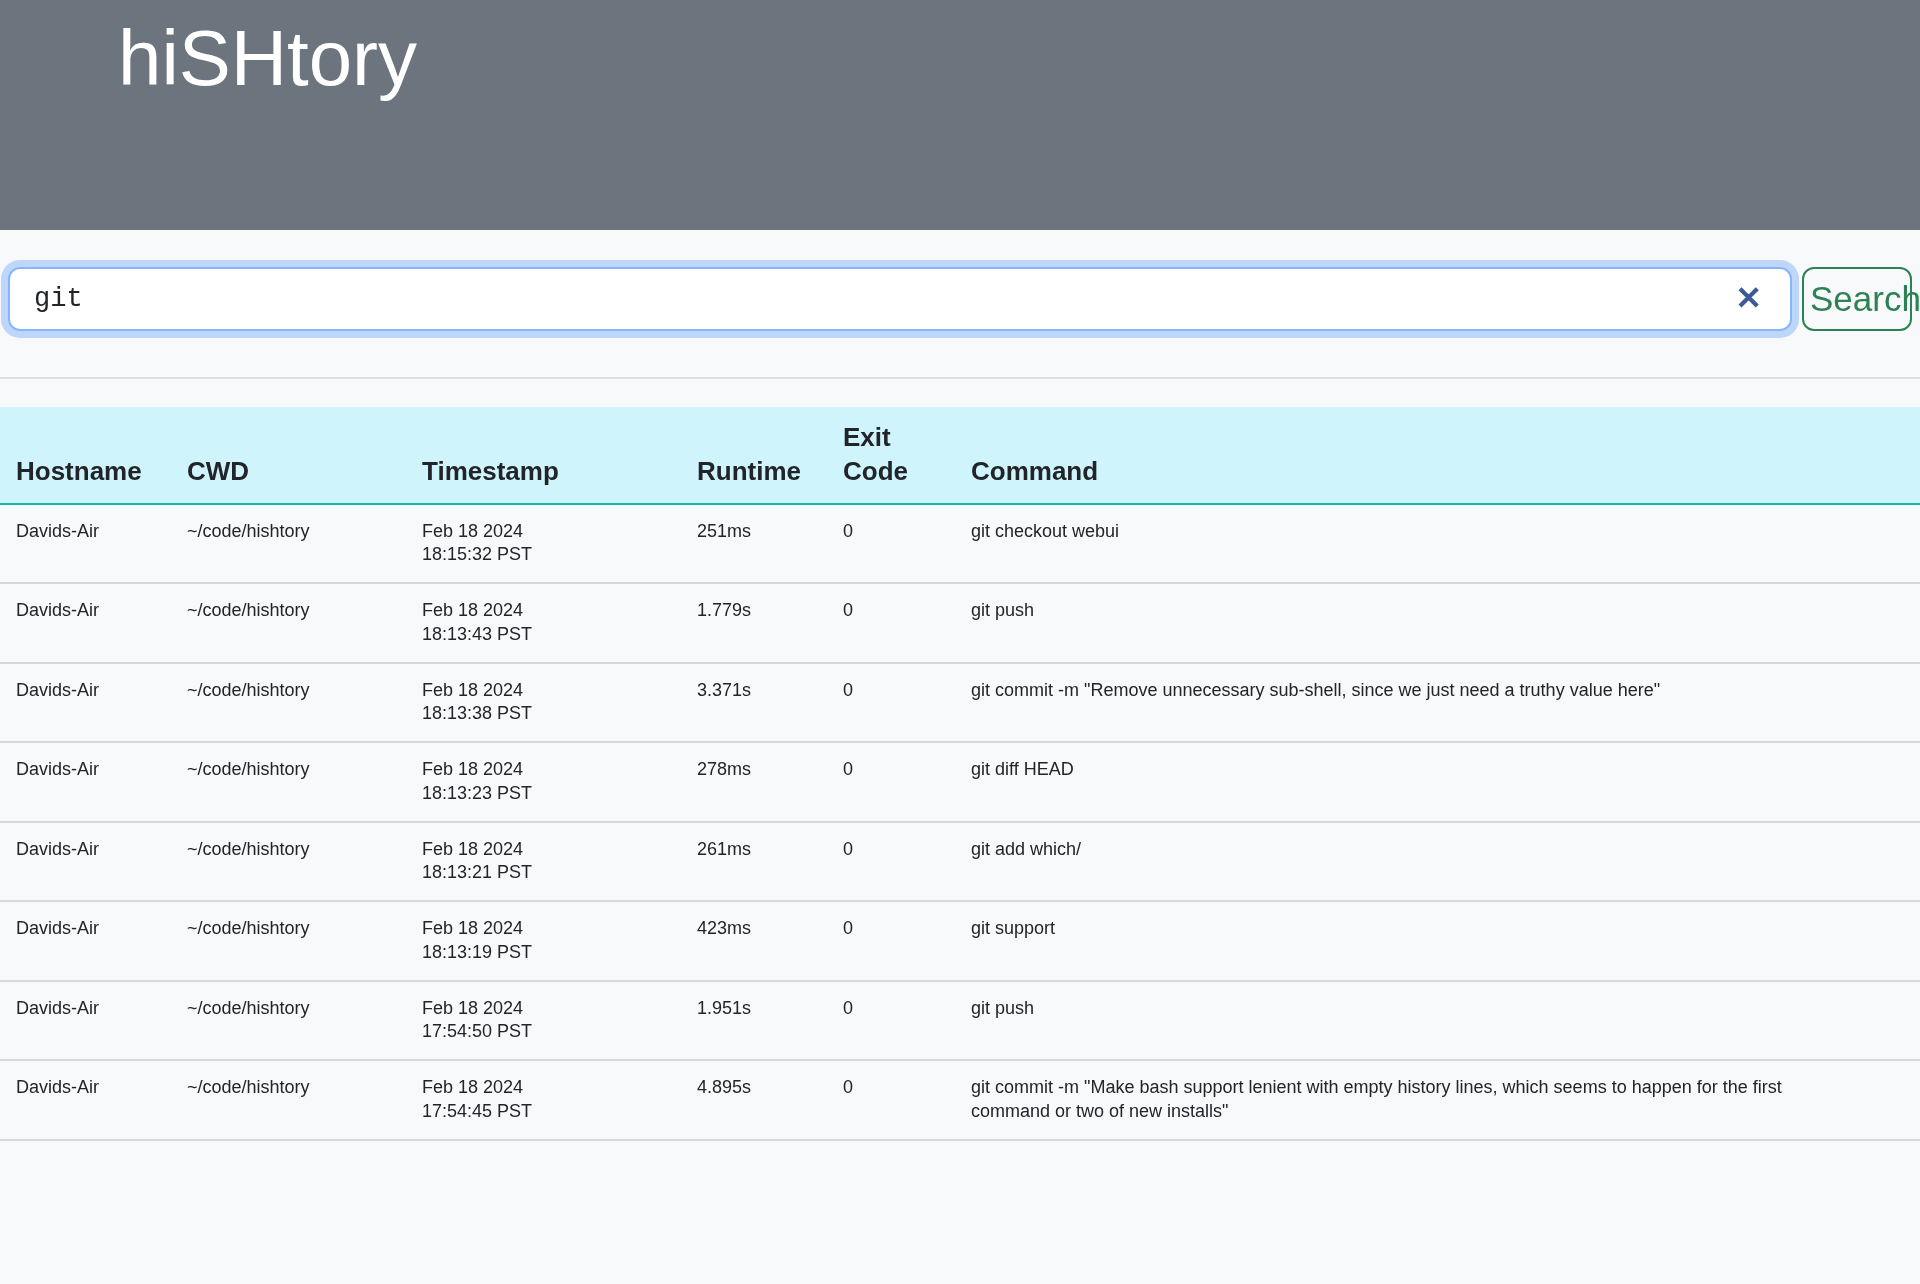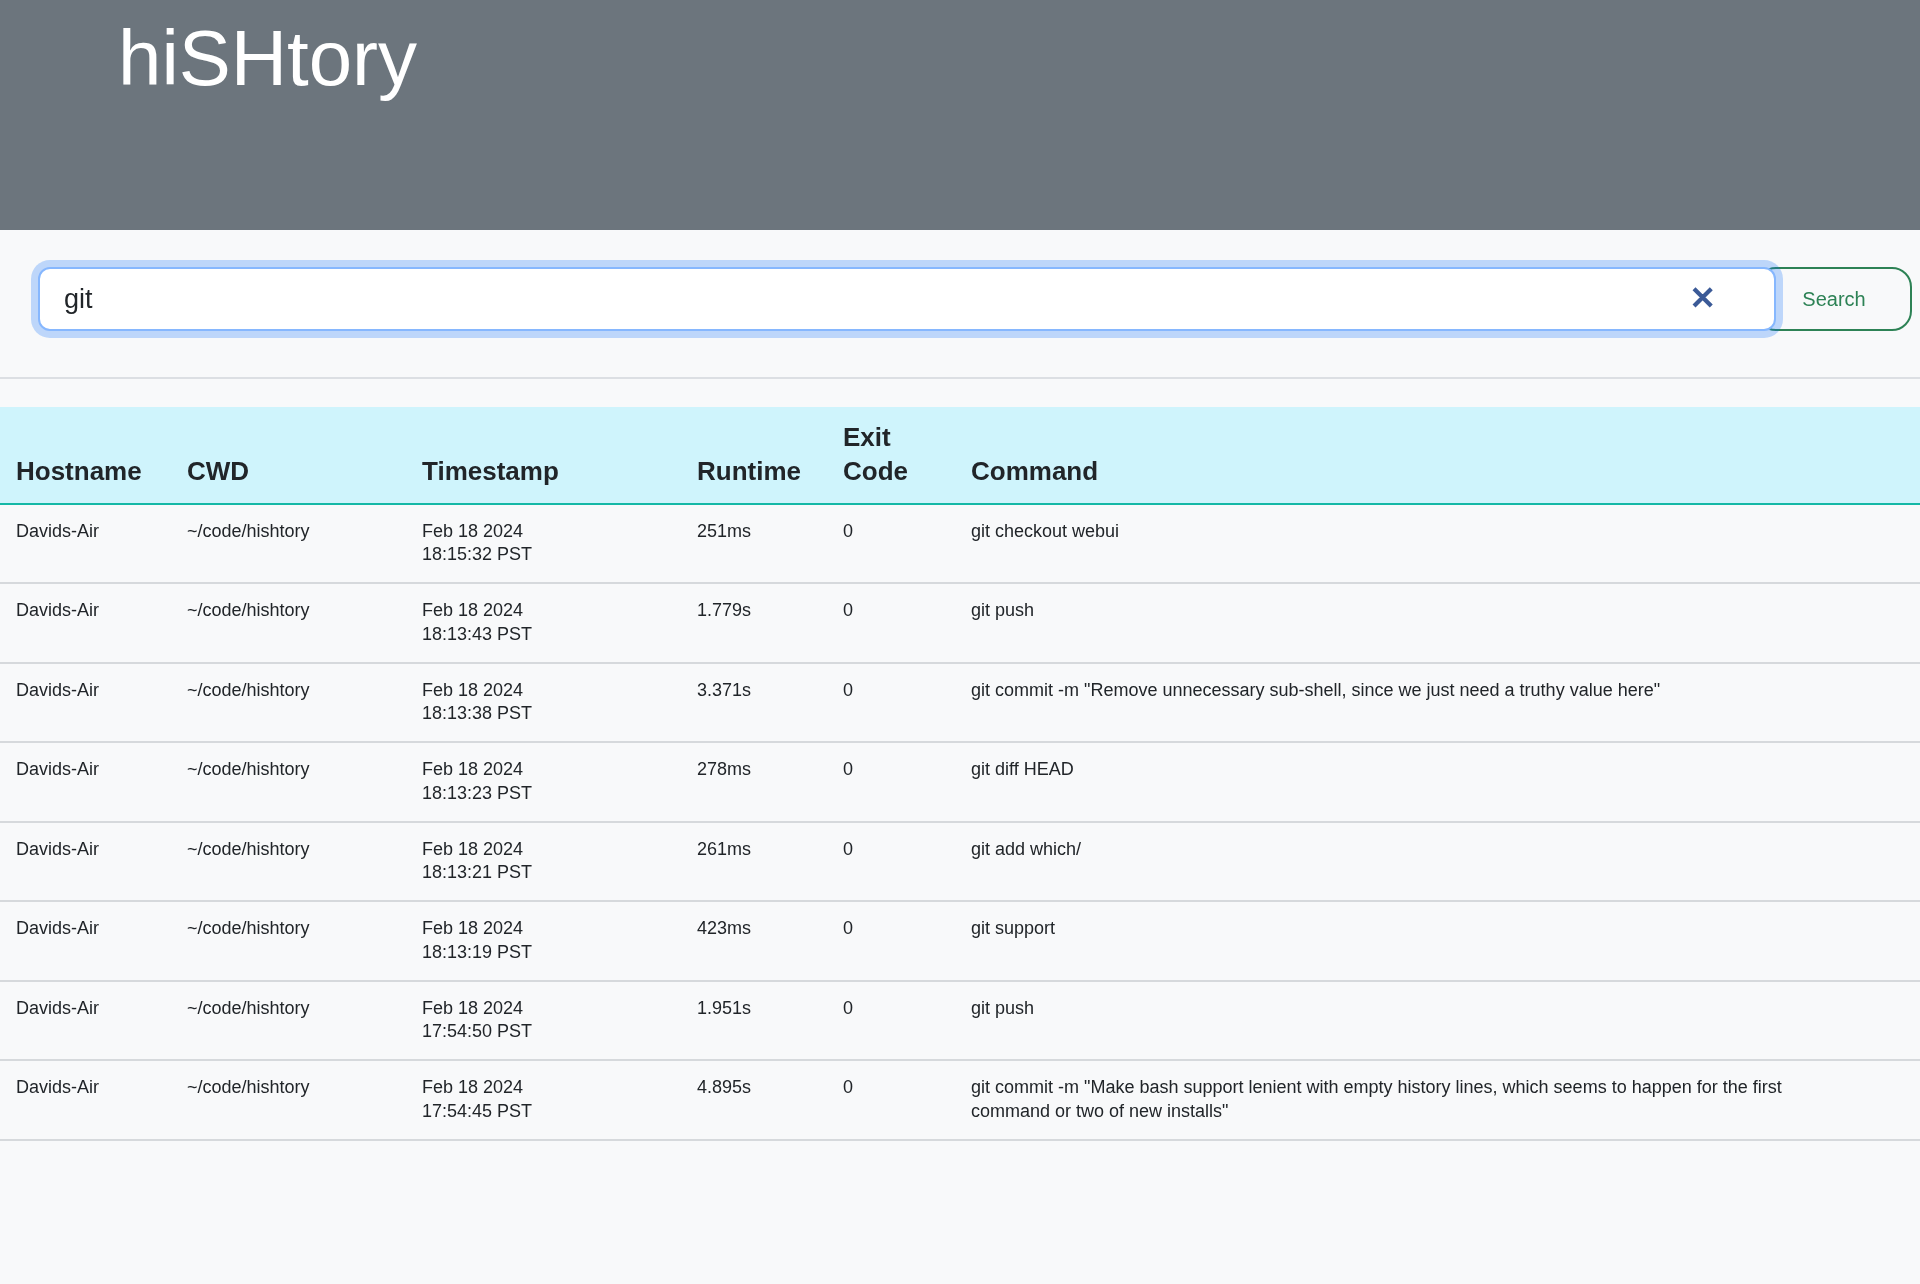--- a/index.html
+++ b/index.html
@@ -39,53 +39,52 @@
     gap: 10px;
     padding: 37px 8px 0 8px;
   }
   .input-wrap {
     position: relative;
     flex: 1;
   }
   .search-input {
     width: 100%;
     height: 64px;
-    font-family: Liberation Sans, sans-serif;
+    font-family: Liberation Mono, monospace;
     font-size: 27px;
     color: #212529;
     background: #ffffff;
     border: 2px solid #86b7fe;
     border-radius: 12px;
     padding: 0 84px 0 24px;
     outline: none;
     box-shadow: 0 0 0 7px rgba(13,110,253,0.25);
-    margin-left: 30px;
   }
   .clear-icon {
     position: absolute;
     right: 30px;
     top: 50%;
     transform: translateY(-52%);
     font-size: 32px;
     font-weight: 700;
     color: #3b5a97;
     cursor: pointer;
     line-height: 1;
     user-select: none;
   }
   .search-btn {
     flex: 0 0 auto;
-    width: 156px;
+    width: 110px;
     height: 64px;
     font-family: "Liberation Sans", sans-serif;
-    font-size: 20px;
+    font-size: 35px;
     color: #2d8255;
     background: transparent;
     border: 2px solid #2d8255;
-    border-radius: 20px;
+    border-radius: 12px;
     cursor: pointer;
   }
 
   .section-divider {
     border: none;
     border-top: 2px solid #dcdfe3;
     margin: 46px 0 0 0;
   }
 
   

